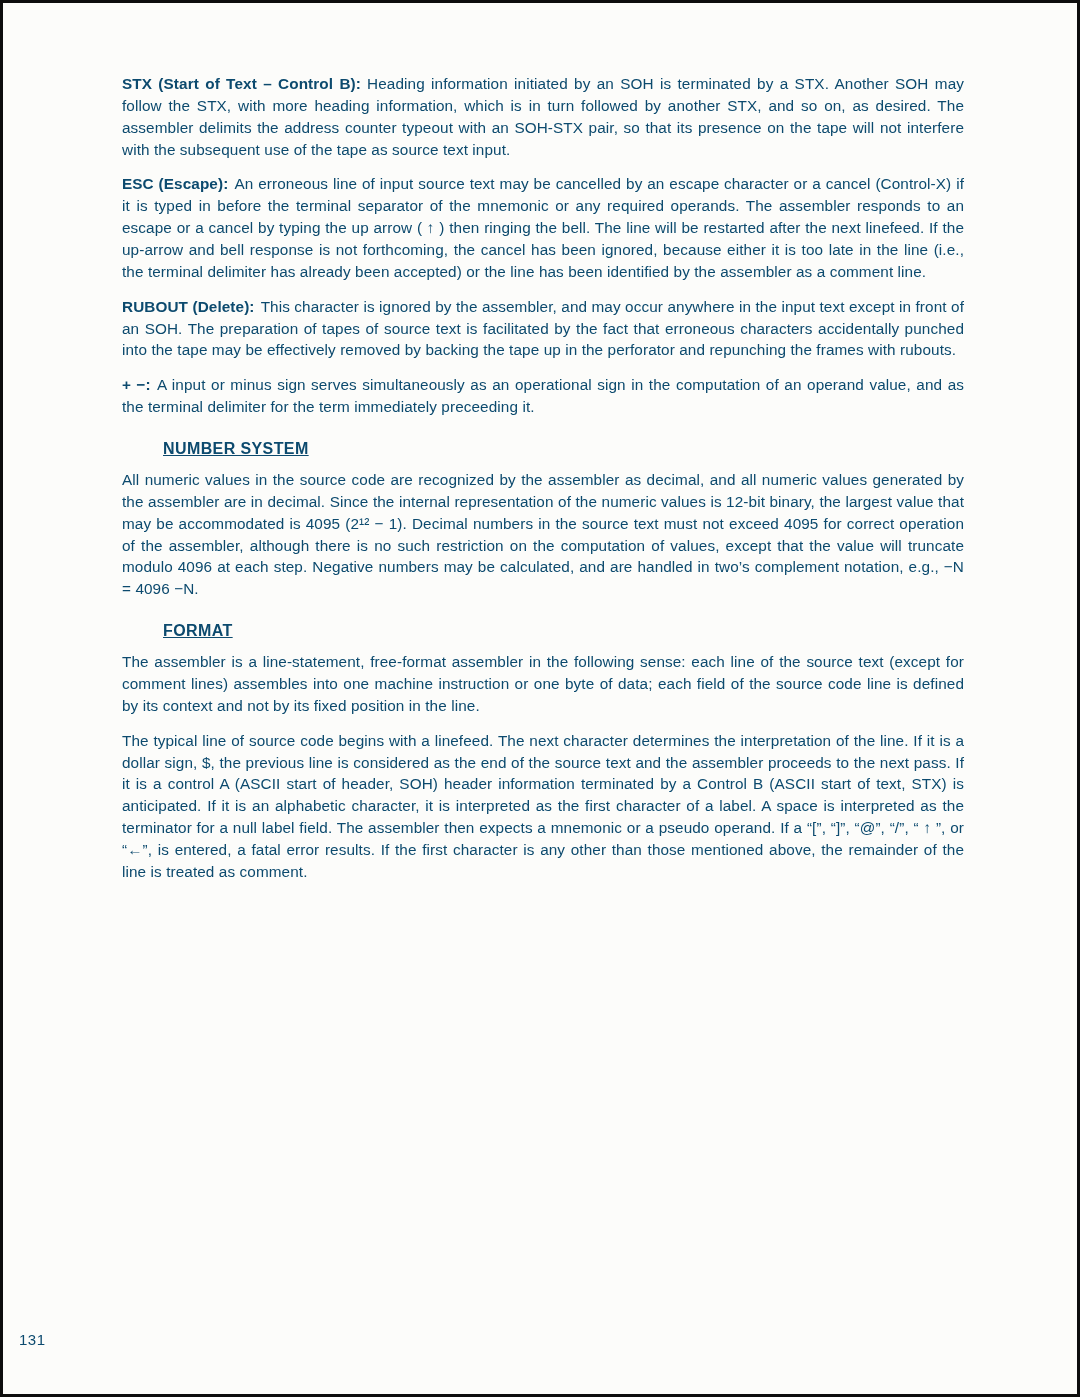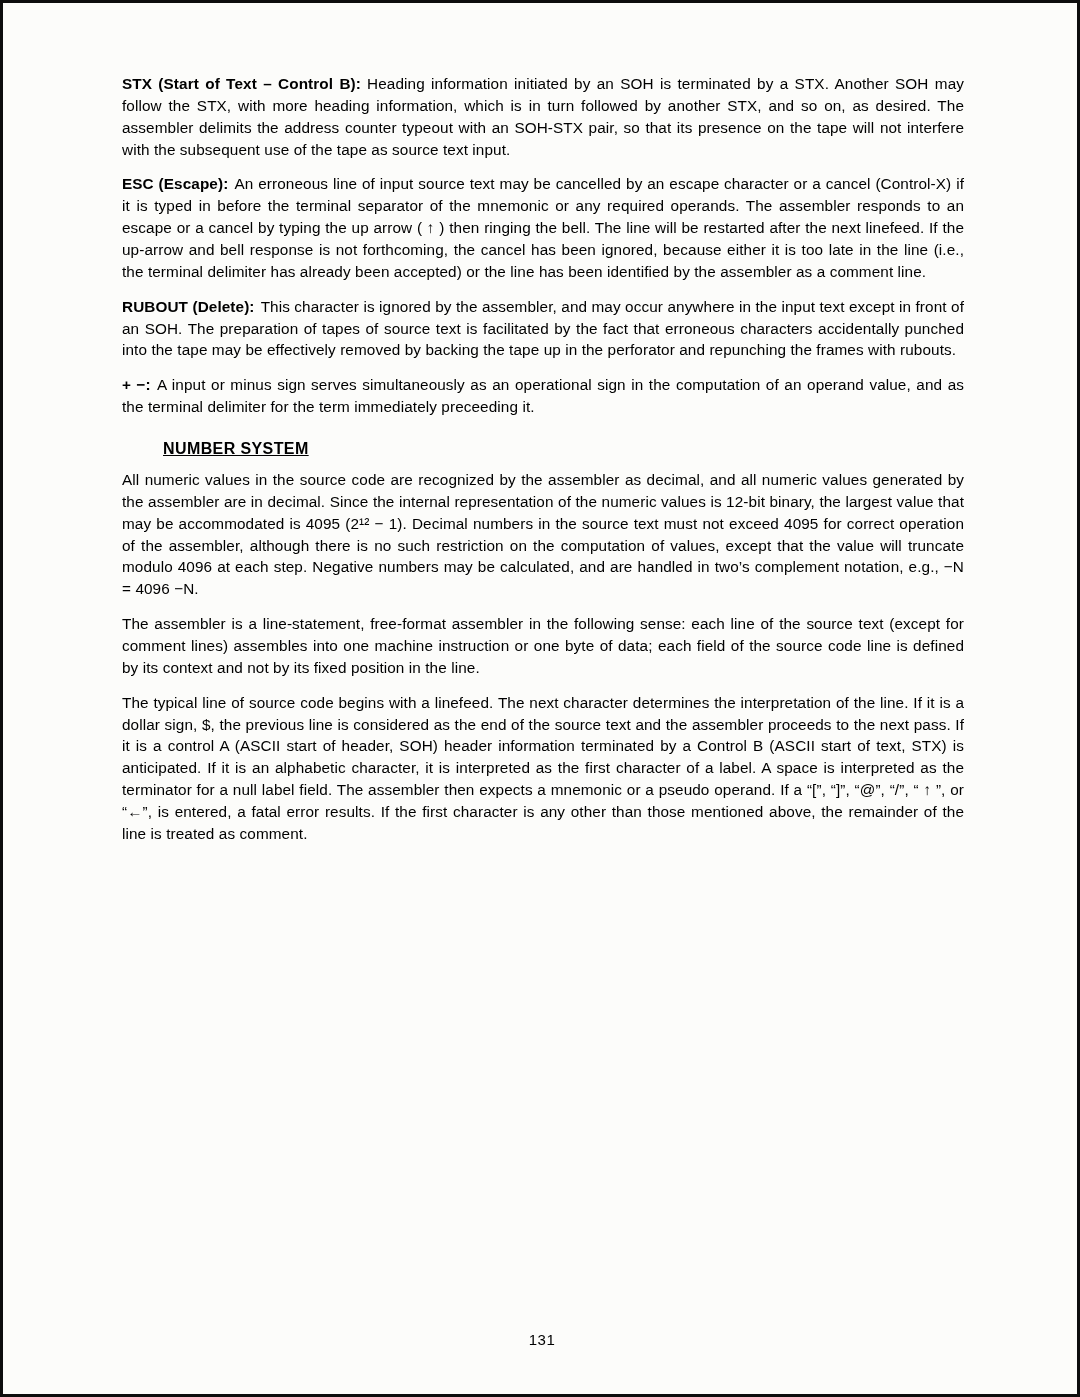--- a/index.html
+++ b/index.html
@@ -6,21 +6,21 @@
     margin: 0;
     padding: 0;
     background: #e8e8e6;
   }
   .sheet {
     position: relative;
     width: 1080px;
     height: 1397px;
     margin: 0 auto;
     background: #fcfcfa;
-    color: #000000;
+    color: #0c4a6e;
     border: 3px solid #0d0d0d;
     box-sizing: border-box;
     font-family: "Liberation Sans", "DejaVu Sans", sans-serif;
     overflow: hidden;
   }
   .content {
     position: absolute;
     top: 70px;
     left: 119px;
     right: 113px;
@@ -38,24 +38,23 @@
   }
   .doc-heading {
     font-weight: bold;
     font-size: 16px;
     letter-spacing: 0.4px;
     margin: 22px 0 11px 41px;
     text-decoration: underline;
   }
   .page-number {
     position: absolute;
-    left: 4px;
+    left: 16px;
     right: 0;
     bottom: 46px;
-    text-align: center;
     font-size: 15px;
     letter-spacing: 0.5px;
   }
 </style>
 </head>
 <body>
 
 <div class="sheet">
   <div class="content">
 
@@ -76,20 +75,21 @@
       <strong class="lead">+ −:</strong><span>A input or minus sign serves simultaneously as an operational sign in the computation of an operand value, and as the terminal delimiter for the term immediately preceeding it.</span>
     </p>
 
 
     <h2 class="doc-heading">NUMBER SYSTEM</h2>
 
     <p class="para">
       <span>All numeric values in the source code are recognized by the assembler as decimal, and all numeric values generated by the assembler are in decimal.  Since the internal representation of the numeric values is 12-bit binary, the largest value that may be accommodated is 4095 (2¹² − 1).  Decimal numbers in the source text must not exceed 4095 for correct operation of the assembler, although there is no such restriction on the computation of values, except that the value will truncate modulo 4096 at each step.  Negative numbers may be calculated, and are handled in two’s complement notation, e.g., −N = 4096 −N.</span>
     </p>
 
+    <h2 class="doc-heading">FORMAT</h2>
 
     <p class="para">
       <span>The assembler is a line-statement, free-format assembler in the following sense:  each line of the source text (except for comment lines) assembles into one machine instruction or one byte of data; each field of the source code line is defined by its context and not by its fixed position in the line.</span>
     </p>
 
     <p class="para">
       <span>The typical line of source code begins with a linefeed.  The next character determines the interpretation of the line. If it is a dollar sign, $, the previous line is considered as the end of the source text and the assembler proceeds to the next pass.  If it is a control A (ASCII start of header, SOH) header information terminated by a Control B (ASCII start of text, STX) is anticipated.  If it is an alphabetic character, it is interpreted as the first character of a label.  A space is interpreted as the terminator for a null label field.  The assembler then expects a mnemonic or a pseudo operand.  If a “[”, “]”, “@”, “/”, “ ↑ ”, or “←”, is entered, a fatal error results.  If the first character is any other than those mentioned above, the remainder of the line is treated as comment.</span>
     </p>
 
   </div>

